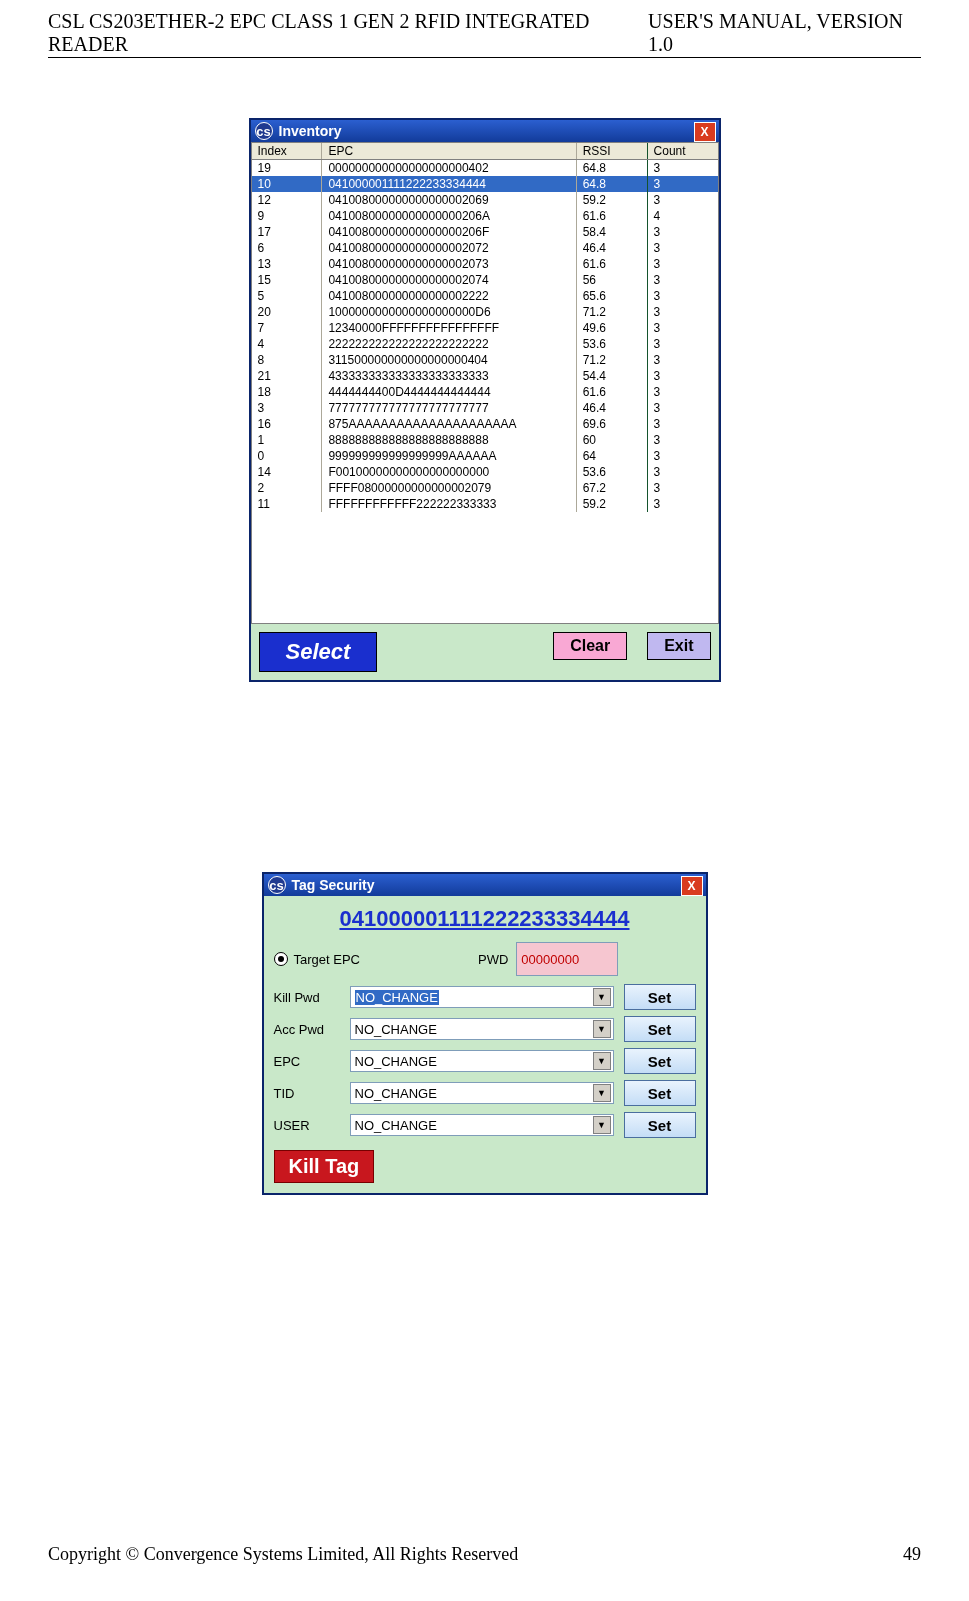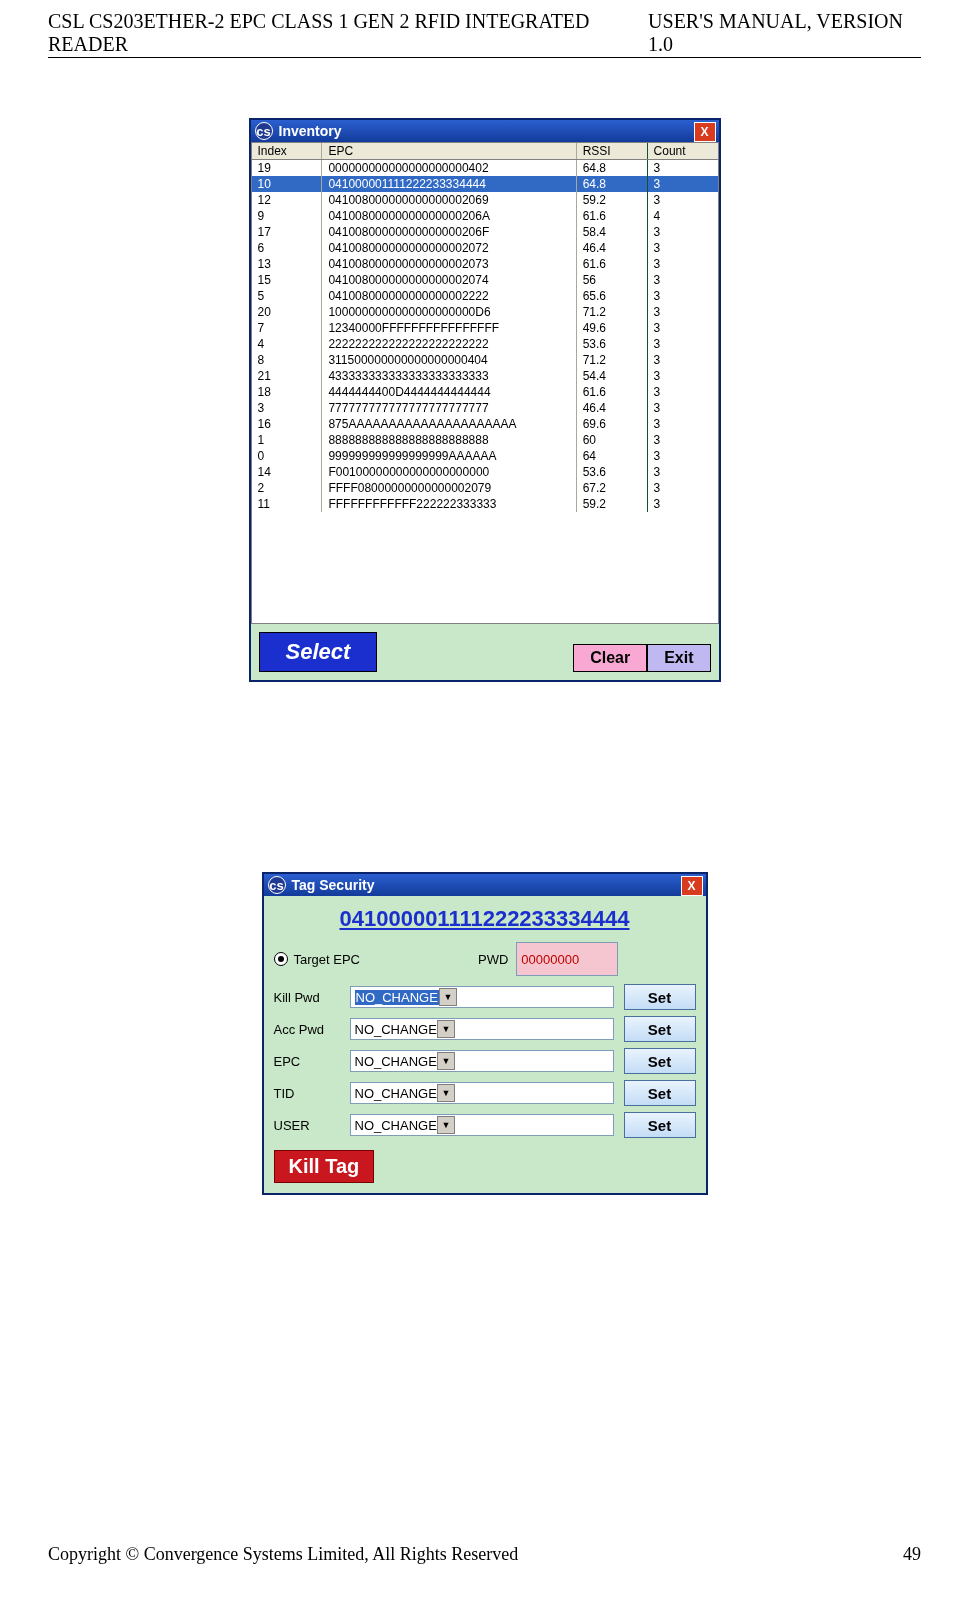--- a/index.html
+++ b/index.html
@@ -80,23 +80,23 @@
   .list-hdr .c, .row .c { padding:1px 6px; }
   .c-idx { width:60px; border-right:1px solid #aca899;}
   .c-epc { width:250px; border-right:1px solid #aca899;}
   .c-rssi{ width:60px;  border-right:1px solid #14532d;}
   .c-cnt { width:60px; }
   .row { display:flex; line-height:14px; }
   .row.sel { background:#316ac5; color:#fff; }
   .inv-footer {
     background:#c9e8c9;
     display:flex;
-    align-items:flex-end;
+    align-items:flex-start;
     padding:8px;
-    gap:0;
+    gap:20px;
   }
   .btn-select{
     background:#1a2fce;
     color:#fff;
     font: italic bold 22px Verdana,sans-serif;
     padding:6px 26px;
     border:1px solid #000;
   }
   .spacer{flex:1}
   .btn-clear{
@@ -121,21 +121,21 @@
     color:#1a2fce;
     font: bold 22px Verdana,sans-serif;
     text-decoration: underline;
     text-align:center;
     margin:2px 0 10px 0;
   }
   .ts-row{ display:flex; align-items:center; margin:6px 0; }
   .ts-label{ width:76px; }
   .ts-select{
     flex:1;
-    display:flex; align-items:center; justify-content:flex-start;
+    display:flex; align-items:center; justify-content:space-between;
     background:#fff;
     border:1px solid #7f9db9;
     height:22px;
     padding:0 2px 0 4px;
     box-sizing:border-box;
   }
   .ts-select.hl span.val{ background:#316ac5; color:#fff; padding:0 1px;}
   .dd{
     width:16px;height:16px;
     background:#d4d0c8;

